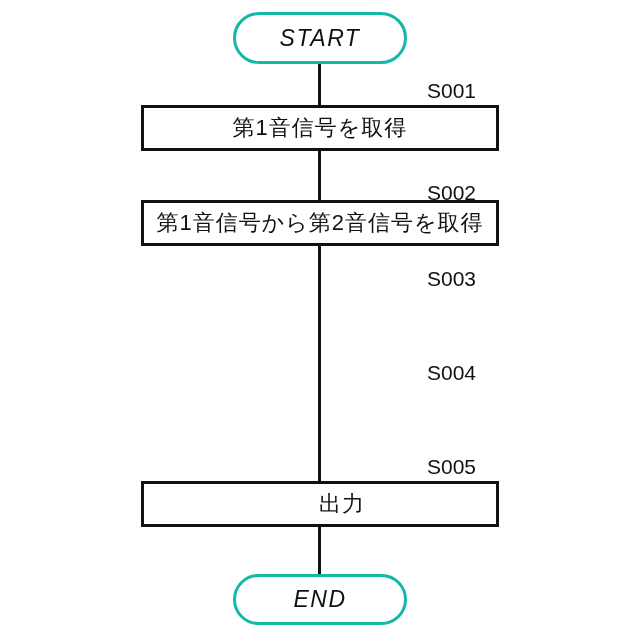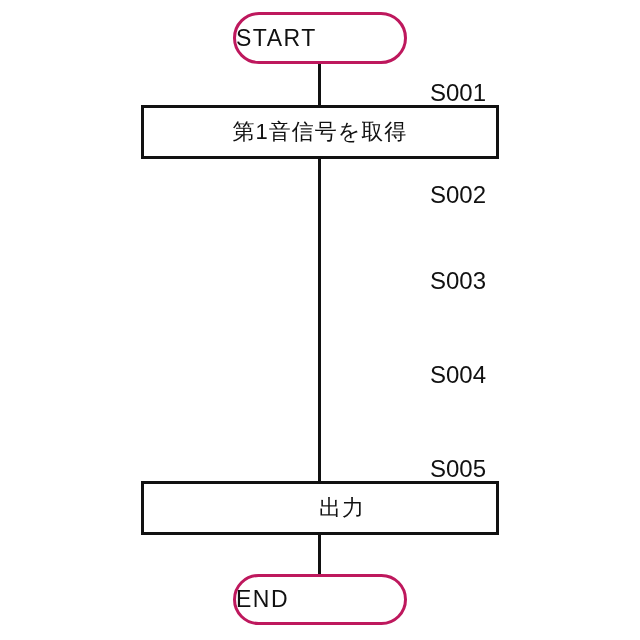--- a/index.html
+++ b/index.html
@@ -24,39 +24,41 @@
     height: 517px;
     background: #111111;
     z-index: 0;
   }
   .terminal {
     position: absolute;
     left: 233px;
     width: 174px;
     height: 52px;
     box-sizing: border-box;
-    border: 3px solid #be185d;
+    border: 3px solid #14b8a6;
     border-radius: 27px;
     background: #ffffff;
     display: flex;
     align-items: center;
+    justify-content: center;
     z-index: 1;
+    font-style: italic;
   }
   .terminal-start { top: 12px; }
   .terminal-end   { top: 574px; height: 51px; }
   .terminal-text {
     font-size: 23px;
     letter-spacing: 1.5px;
     color: #111111;
   }
   .process {
     position: absolute;
     left: 141px;
     width: 358px;
-    height: 54px;
+    height: 46px;
     box-sizing: border-box;
     border: 3px solid #111111;
     background: #ffffff;
     display: flex;
     align-items: center;
     justify-content: center;
     z-index: 1;
   }
   .p1 { top: 105px; }
   .p2 { top: 200px; }
@@ -64,24 +66,24 @@
   .p4 { top: 387px; }
   .p5 { top: 481px; padding-left: 44px; }
   .box-text {
     font-size: 22px;
     letter-spacing: 1px;
     color: #111111;
     white-space: nowrap;
   }
   .step-label {
     position: absolute;
-    right: 154px;
+    right: 164px;
     width: 120px;
     text-align: right;
-    font-size: 24px;
+    font-size: 21px;
     color: #111111;
     z-index: 1;
   }
   .l1 { top: 79px; }
   .l2 { top: 174px; margin-top: 7px; }
   .l3 { top: 267px; }
   .l4 { top: 361px; }
   .l5 { top: 455px; }
 </style>
 </head>
@@ -94,20 +96,23 @@
   <div class="terminal terminal-start">
     <span class="terminal-text">START</span>
   </div>
 
   <div class="step-label l1">S001</div>
   <div class="process p1">
     <span class="box-text">第1音信号を取得</span>
   </div>
 
   <div class="step-label l2">S002</div>
+  <div class="process p2">
+    <span class="box-text">第1音信号から第2音信号を取得</span>
+  </div>
 
   <div class="step-label l3">S003</div>
 
   <div class="step-label l4">S004</div>
 
   <div class="step-label l5">S005</div>
   <div class="process p5">
     <span class="box-text">出力</span>
   </div>
 

